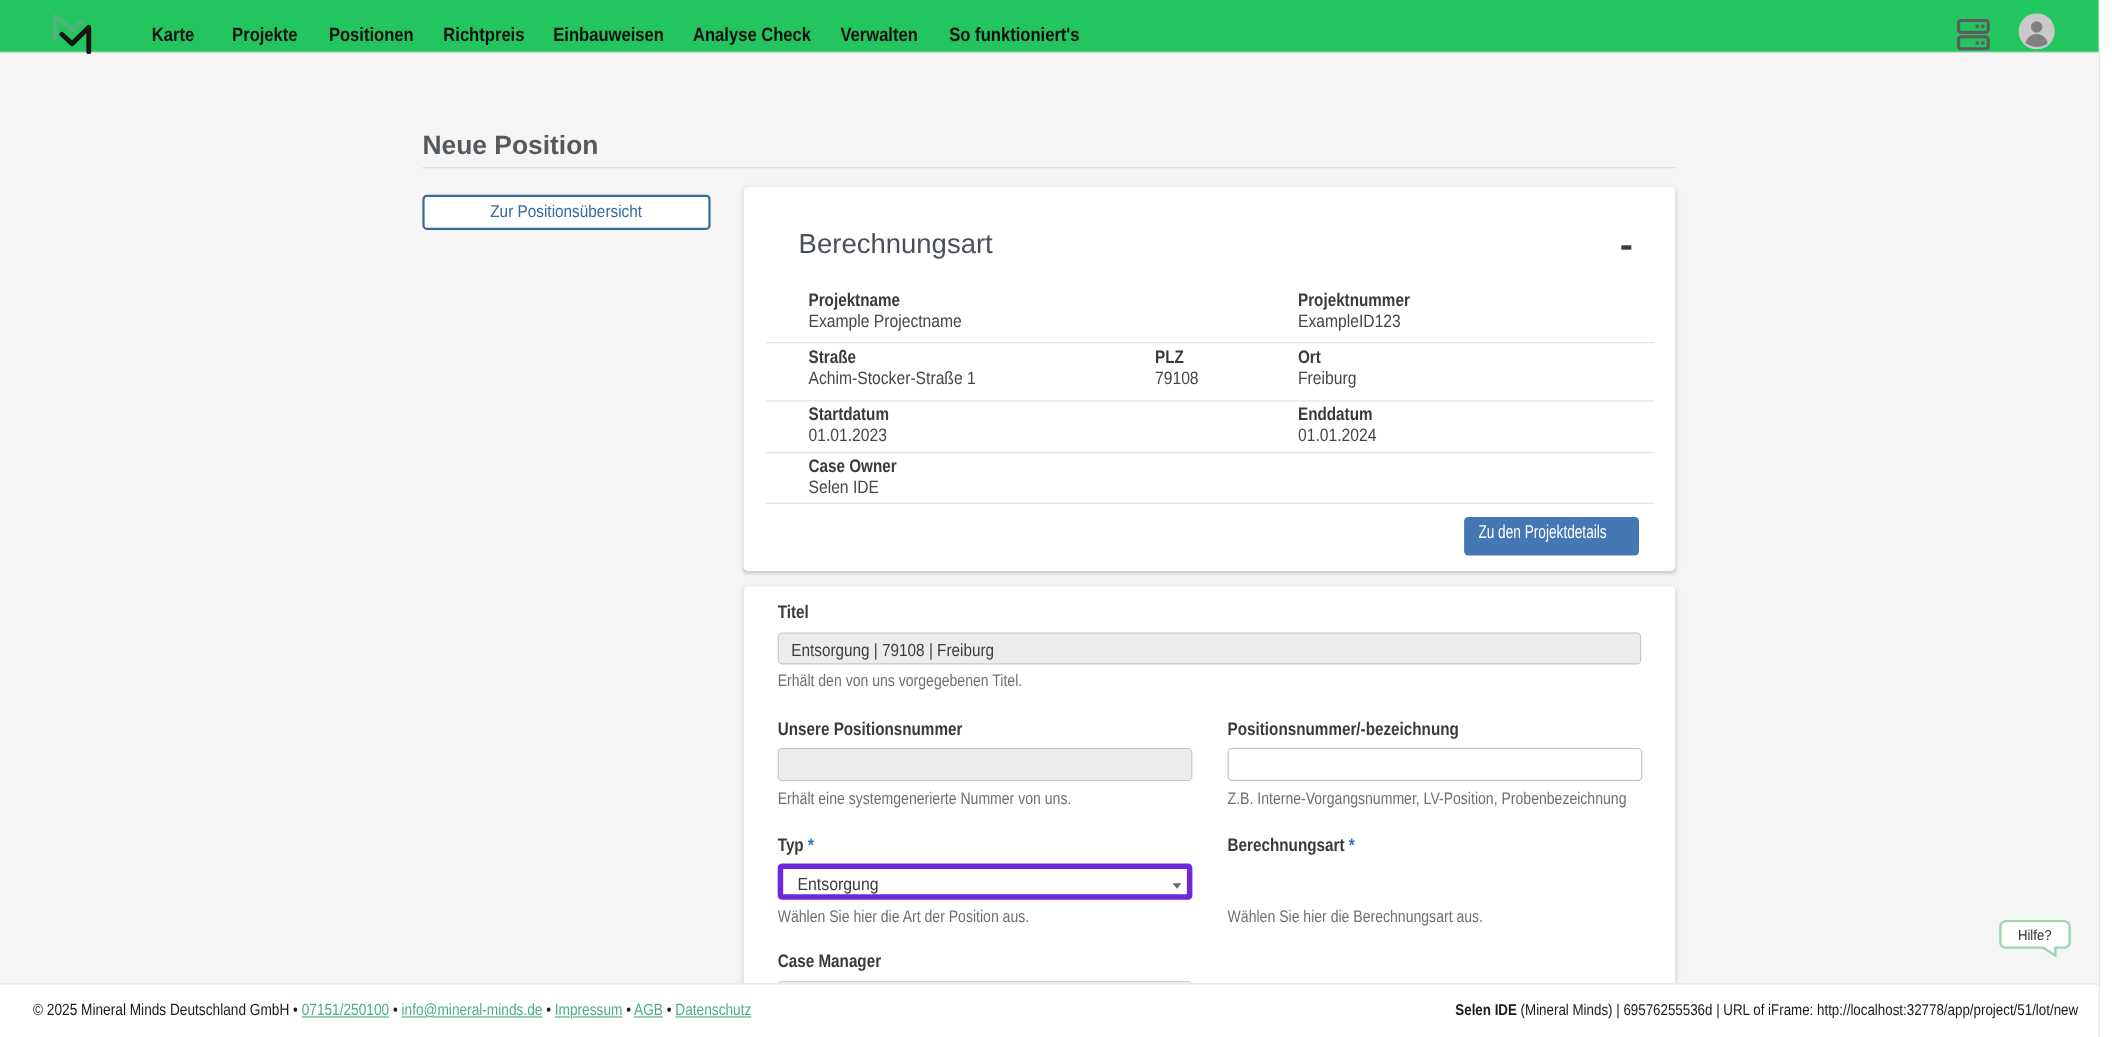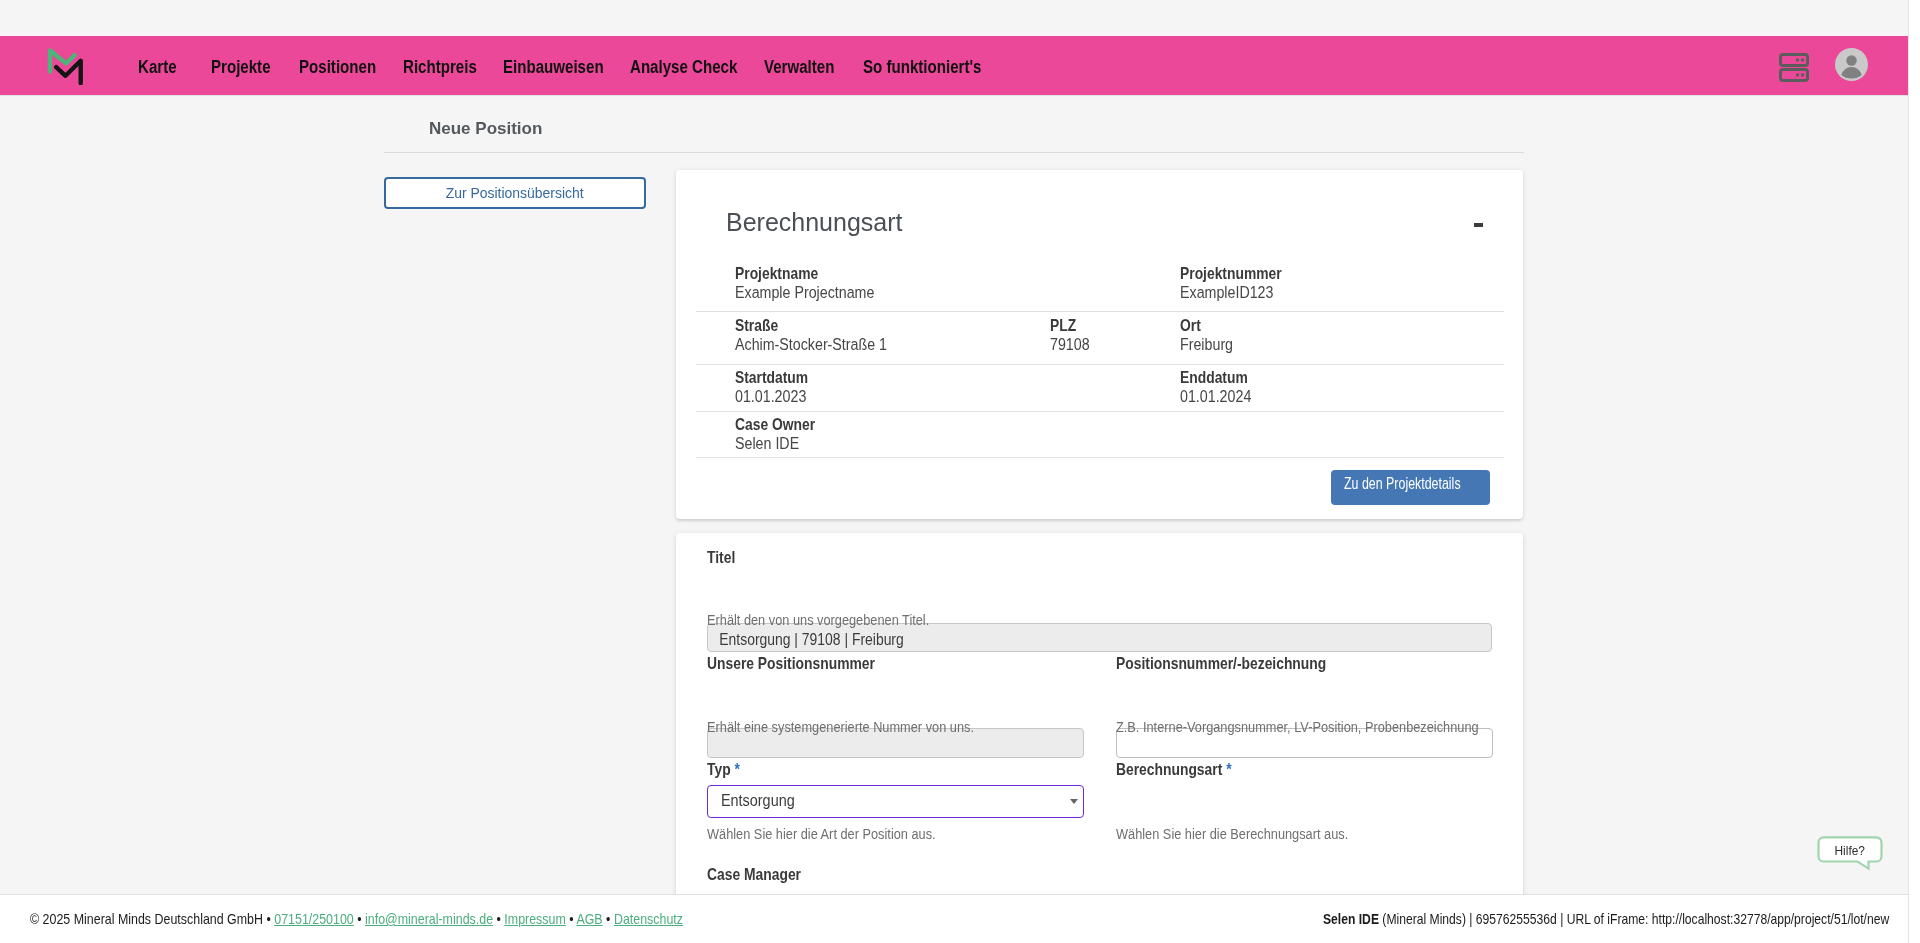--- a/index.html
+++ b/index.html
@@ -1,33 +1,33 @@
 <!DOCTYPE html>
 <html lang="de"><head>
 <meta charset="utf-8">
 <title>Neue Position</title>
 <style>
   * { box-sizing: border-box; margin: 0; padding: 0; }
   html,body { width:1920px; height:943px; overflow:hidden; }
   body { font-family:"Liberation Sans", sans-serif; background:#f5f5f5; position:relative; }
   .abs { position:absolute; }
   
-  .navbar { position:absolute; top:0; left:0; width:1908px; height:60px; background:#ec4899; border-bottom:1px solid #e0e0e0; z-index:20;margin-top:36px; }
+  .navbar { position:absolute; top:0; left:0; width:1908px; height:48px; background:#22c55e; border-bottom:1px solid #e0e0e0; z-index:20; }
   .navlink { position:absolute; top:1px; height:60px; line-height:60px; font-size:17.5px; font-weight:bold; color:#111; white-space:nowrap; transform:scaleX(0.862); transform-origin:0 50%; }
   
   .card { position:absolute; background:#fff; border-radius:4px; box-shadow:0 1px 5px rgba(0,0,0,0.12), 0 2px 2px rgba(0,0,0,0.07); }
   .lbl { position:absolute; font-size:16.5px; font-weight:bold; color:#3a3a3a; line-height:19px; padding-top:1.7px; white-space:nowrap; transform:scaleX(0.84); transform-origin:0 0; }
   .val { position:absolute; font-size:16.3px; color:#464646; line-height:19px; padding-top:1.2px; white-space:nowrap; transform:scaleX(0.875); transform-origin:0 0; }
   .helper { position:absolute; font-size:15.3px; color:#6f6f6f; line-height:19px; padding-top:0.5px; white-space:nowrap; transform:scaleX(0.835); transform-origin:0 0; }
   .sep { position:absolute; height:1px; background:#e1e1e1; }
-  .input { position:absolute; border-radius:4px; color:#3c3c3c; white-space:nowrap;margin-top:48px; }
+  .input { position:absolute; border-radius:4px; color:#3c3c3c; white-space:nowrap; }
   .input .t { display:inline-block; font-size:16px; line-height:32px; padding-left:13px; transform:scaleX(0.87); transform-origin:0 50%; }
   .input.dis { background:#ececec; border:1px solid #c6c6c6; }
   .input.en { background:#fff; border:1px solid #bdbdbd; }
-  .select { position:absolute; background:#fff; border:1px solid #6d28d9; border-radius:4px; font-size:15px; color:#3c3c3c; }
+  .select { position:absolute; background:#fff; border:5px solid #6d28d9; border-radius:4px; font-size:15px; color:#3c3c3c; }
   .select .txt { position:absolute; left:13px; top:0; line-height:29.4px; font-size:16px; transform:scaleX(0.9); transform-origin:0 0; }
   .select .arr { position:absolute; right:5px; top:13px; width:0; height:0; border-left:4.5px solid transparent; border-right:4.5px solid transparent; border-top:5.5px solid #666; }
   .star { color:#2d6fc0; }
 </style>
 </head>
 <body>
 
 <div class="navbar">
   <svg class="abs" style="left:46px; top:11px;" width="38" height="38" viewBox="0 0 38 38">
     <polyline points="4,24.6 4,3.5 20,16.4 28.7,8.1" fill="none" stroke="#4cb578" stroke-width="4.4" stroke-linecap="round" stroke-linejoin="round"></polyline>
@@ -49,21 +49,21 @@
     <rect x="17" y="20.5" width="3" height="3" fill="#5c5c5c"></rect>
     <rect x="22" y="20.5" width="3" height="3" fill="#5c5c5c"></rect>
   </svg>
   <svg class="abs" style="left:1835px; top:12px;" width="33" height="33" viewBox="0 0 33 33">
     <circle cx="16.5" cy="16.5" r="16.5" fill="#c9c9c9"></circle>
     <circle cx="16.5" cy="12.5" r="5.2" fill="#808080"></circle>
     <path d="M 16.5 19 a 10.5 10.5 0 0 1 10.2 8 a 16.5 16.5 0 0 1 -20.4 0 a 10.5 10.5 0 0 1 10.2 -8 z" fill="#808080"></path>
   </svg>
 </div>
 
-<div class="abs" style="left:384px; top:118.5px; font-size:17px; font-weight:bold; color:#54595e;margin-left:45px;">Neue Position</div>
+<div class="abs" style="left:384px; top:118.5px; font-size:24px; font-weight:bold; color:#54595e;">Neue Position</div>
 <div class="abs" style="left:384px; top:152px; width:1140px; height:1px; background:#dcdcdc;"></div>
 
 <div class="abs" style="left:384px; top:177px; width:262px; height:32px; background:#fff; border:2px solid #35699f; border-radius:4px; color:#35699f; line-height:28px; text-align:center;"><span style="display:inline-block; font-size:15.5px; transform:scaleX(0.9); transform-origin:50% 50%;">Zur Positionsübersicht</span></div>
 
 <div class="card" style="left:676px; top:170px; width:847px; height:349px;">
   <div class="abs" style="left:50px; top:37.5px; font-size:25px; color:#4b5056;">Berechnungsart</div>
   <div class="abs" style="left:798px; top:53px; width:9px; height:4px; background:#3c3c3c;"></div>
 
   <div class="lbl" style="left:59px; top:92px;">Projektname</div>
   <div class="val" style="left:59px; top:112px;">Example Projectname</div>

